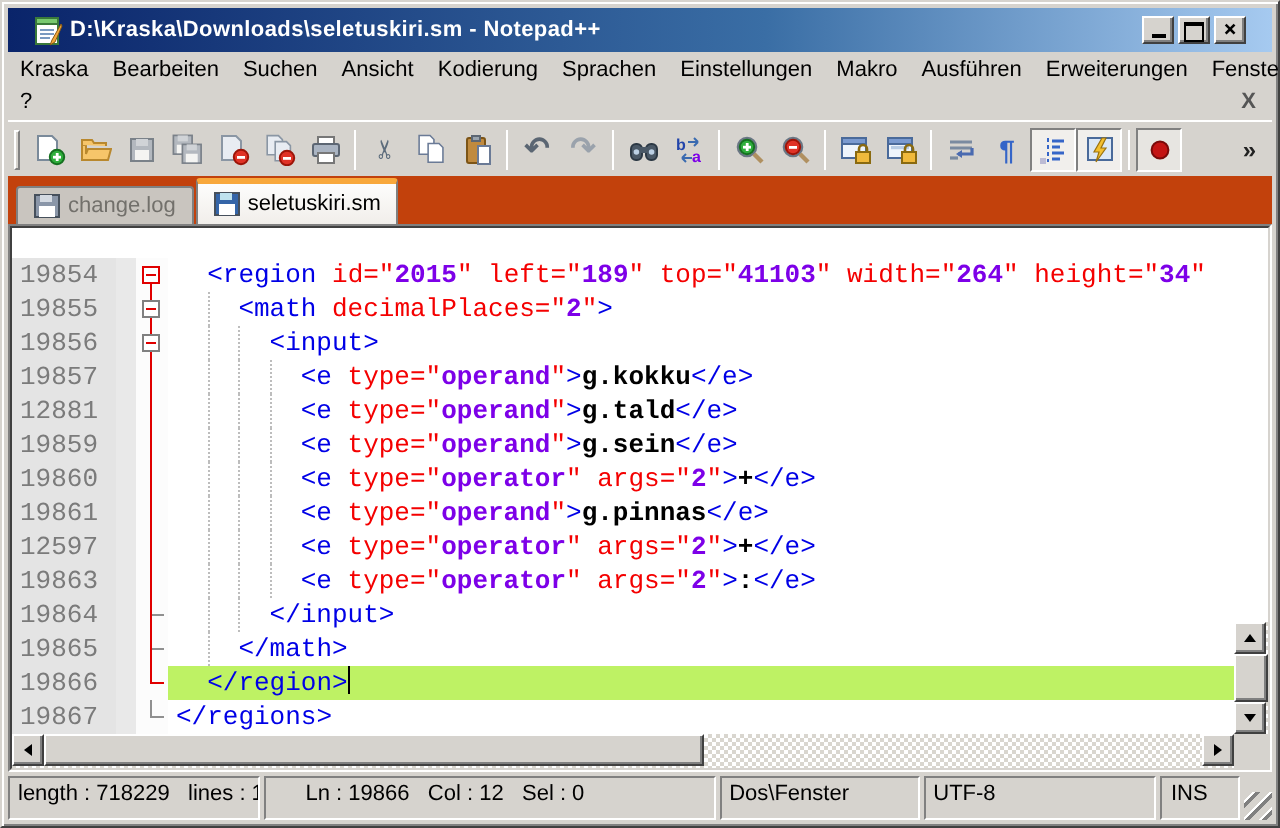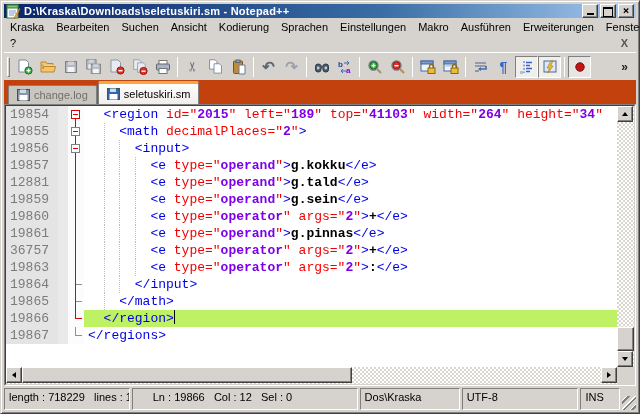--- a/index.html
+++ b/index.html
@@ -8,22 +8,22 @@
 
   .window{
     width:640px;height:414px;background:#d6d3ce;
     border:1px solid;border-color:#d6d3ce #404040 #404040 #d6d3ce;
     box-shadow:inset 1px 1px 0 #fff, inset -1px -1px 0 #808080;
     padding:3px;display:flex;flex-direction:column;
   }
 
   
   .titlebar{
-    height:14px;background:linear-gradient(90deg,#0a246a 0%,#3a6ea5 60%,#a6caf0 100%);
-    display:flex;align-items:center;padding:0 2px;flex:0 0 auto;
+    height:22px;background:linear-gradient(90deg,#0a246a 0%,#3a6ea5 60%,#a6caf0 100%);
+    display:flex;align-items:center;padding:0 13px;flex:0 0 auto;
   }
   .titlebar .app-icon{width:15px;height:15px;margin-right:3px;flex:0 0 auto;}
   .titlebar .title-text{
     color:#fff;font-weight:bold;font-size:11px;white-space:nowrap;overflow:hidden;flex:1;
     letter-spacing:.2px;
   }
   .tb-btns{display:flex;gap:2px;}
   .tb-btn{
     width:16px;height:14px;background:#d6d3ce;border:1px solid;
     border-color:#fff #404040 #404040 #fff;box-shadow:inset -1px -1px 0 #808080;
@@ -62,21 +62,21 @@
   }
   .tab.active{
     height:23px;background:linear-gradient(#fdfdfc,#f1eeea);color:#000;
     border-top:3px solid #f8a83c;z-index:2;
   }
   .tab .disk{width:13px;height:12px;flex:0 0 auto;}
 
   
   .editor-frame{flex:1;border:1px solid;border-color:#808080 #fff #fff #808080;display:flex;flex-direction:column;min-height:0;}
   .editor-inner{flex:1;border:1px solid;border-color:#404040 #d6d3ce #d6d3ce #404040;display:flex;flex-direction:column;background:#fff;min-height:0;}
-  .editor-body{flex:1;display:flex;min-height:0;overflow:hidden;}
+  .editor-body{flex:1;display:flex;min-height:0;overflow:hidden;align-items:flex-end;}
   .code-scroll{flex:1;display:flex;flex-direction:column;overflow:hidden;background:#fff;}
   .line{display:flex;height:17px;flex:0 0 auto;font-family:"Liberation Mono","DejaVu Sans Mono",monospace;font-size:13px;line-height:17px;}
   .ln{width:52px;background:#e4e4e4;color:#7b7b7b;text-align:right;padding-right:9px;flex:0 0 auto;}
   .bmk{width:10px;background:#e9e9e9;flex:0 0 auto;}
   .fold{width:16px;flex:0 0 auto;position:relative;background:#fcfcfc;}
   .code{flex:1;white-space:pre;padding-left:4px;color:#000;overflow:hidden;}
   .code.cur{background:#bef264;}
   .tg{color:#0000e6;}
   .at{color:#f40000;}
   .vl{color:#7d00e8;font-weight:bold;}
@@ -483,21 +483,21 @@
             </div>
             <div class="line">
               <span class="ln">19861</span>
               <span class="bmk"></span>
               <span class="fold">
                 <span class="vseg vfull"></span>
               </span>
               <span class="code"><span class="s"></span><span class="g"></span><span class="g"></span><span class="g"></span><span class="tg">&lt;e </span><span class="at">type="</span><span class="vl">operand</span><span class="at">"</span><span class="tg">&gt;</span><span class="tx">g.pinnas</span><span class="tg">&lt;/e&gt;</span></span>
             </div>
             <div class="line">
-              <span class="ln">36757</span>
+              <span class="ln">12597</span>
               <span class="bmk"></span>
               <span class="fold">
                 <span class="vseg vfull"></span>
               </span>
               <span class="code"><span class="s"></span><span class="g"></span><span class="g"></span><span class="g"></span><span class="tg">&lt;e </span><span class="at">type="</span><span class="vl">operator</span><span class="at">" args="</span><span class="vl">2</span><span class="at">"</span><span class="tg">&gt;</span><span class="tx">+</span><span class="tg">&lt;/e&gt;</span></span>
             </div>
             <div class="line">
               <span class="ln">19863</span>
               <span class="bmk"></span>
               <span class="fold">
@@ -563,19 +563,19 @@
             </span>
         </div>
         <span class="sb-corner"></span>
       </div>
     </div>
   </div>
 
   <div class="statusbar" id="statusbar">
       <span class="panel p1">length : 718229   lines : 19</span>
       <span class="panel p2">Ln : 19866   Col : 12   Sel : 0</span>
-      <span class="panel p3">Dos\Kraska</span>
+      <span class="panel p3">Dos\Fenster</span>
       <span class="panel p4">UTF-8</span>
       <span class="panel p5">INS</span>
       <span class="grip"></span>
     </div>
 
 </div>
 
 </body></html>

